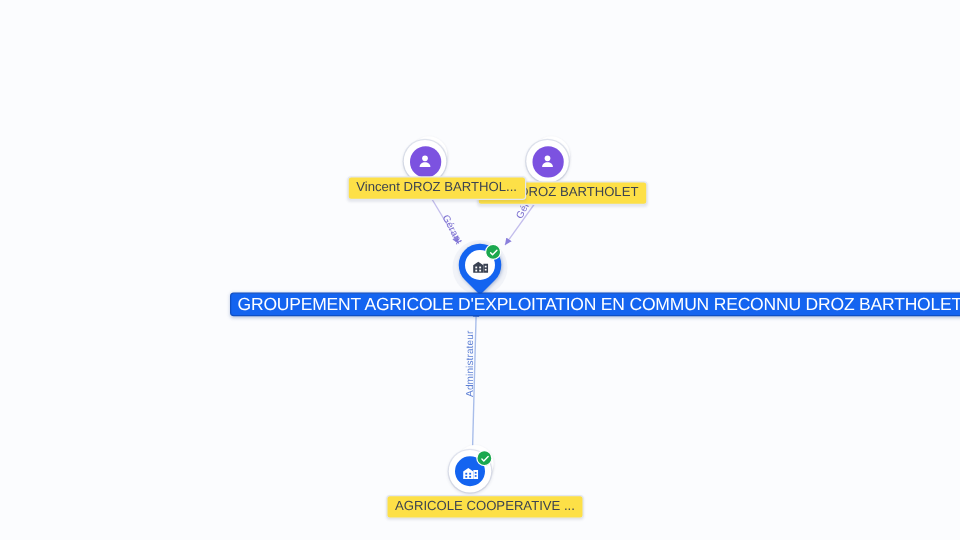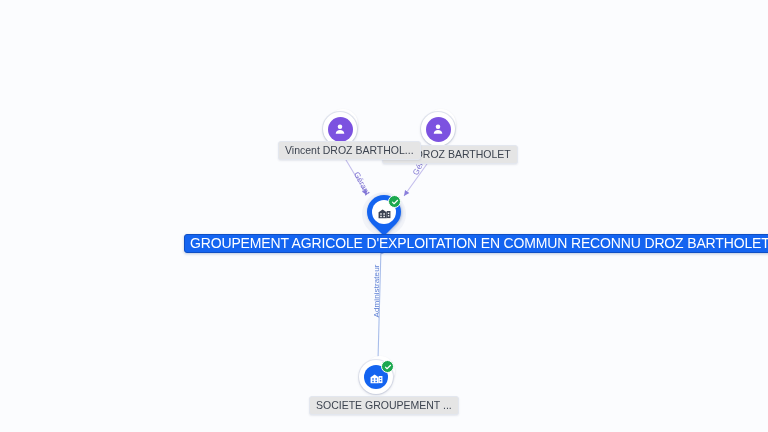--- a/index.html
+++ b/index.html
@@ -141,21 +141,21 @@
     display: flex;
     align-items: center;
     justify-content: center;
     box-sizing: border-box;
   }
   .badge-check svg { display: block; }
 
   
   .node-label {
     position: absolute;
-    background: #e5e5e5;
+    background: #fde047;
     border: 1px solid #e3e7ef;
     border-radius: 3px;
     padding: 2px 6px 3px 6px;
     font-size: 10.5px;
     line-height: 12px;
     color: #3d4450;
     white-space: nowrap;
     box-shadow: 0 1px 2px rgba(40,50,90,.10);
   }
   .label-primary {
@@ -287,15 +287,15 @@
       </svg>
     </div>
   </div>
 
   <div class="node-label" style="left:382px; top:145px; z-index:5;">Alain DROZ BARTHOLET</div>
 
   <div class="node-label" style="left:278px; top:141px; z-index:6;">Vincent DROZ BARTHOL...</div>
 
   <div class="label-primary" style="left:184px; top:234px; z-index:7;">GROUPEMENT AGRICOLE D'EXPLOITATION EN COMMUN RECONNU DROZ BARTHOLET</div>
 
-  <div class="node-label" style="left:309px; top:396px; z-index:5;">SOCIETE GROUPEMENT ...</div>
+  <div class="node-label" style="left:309px; top:396px; z-index:5;">AGRICOLE COOPERATIVE ...</div>
 
 </div>
 
 </body></html>

